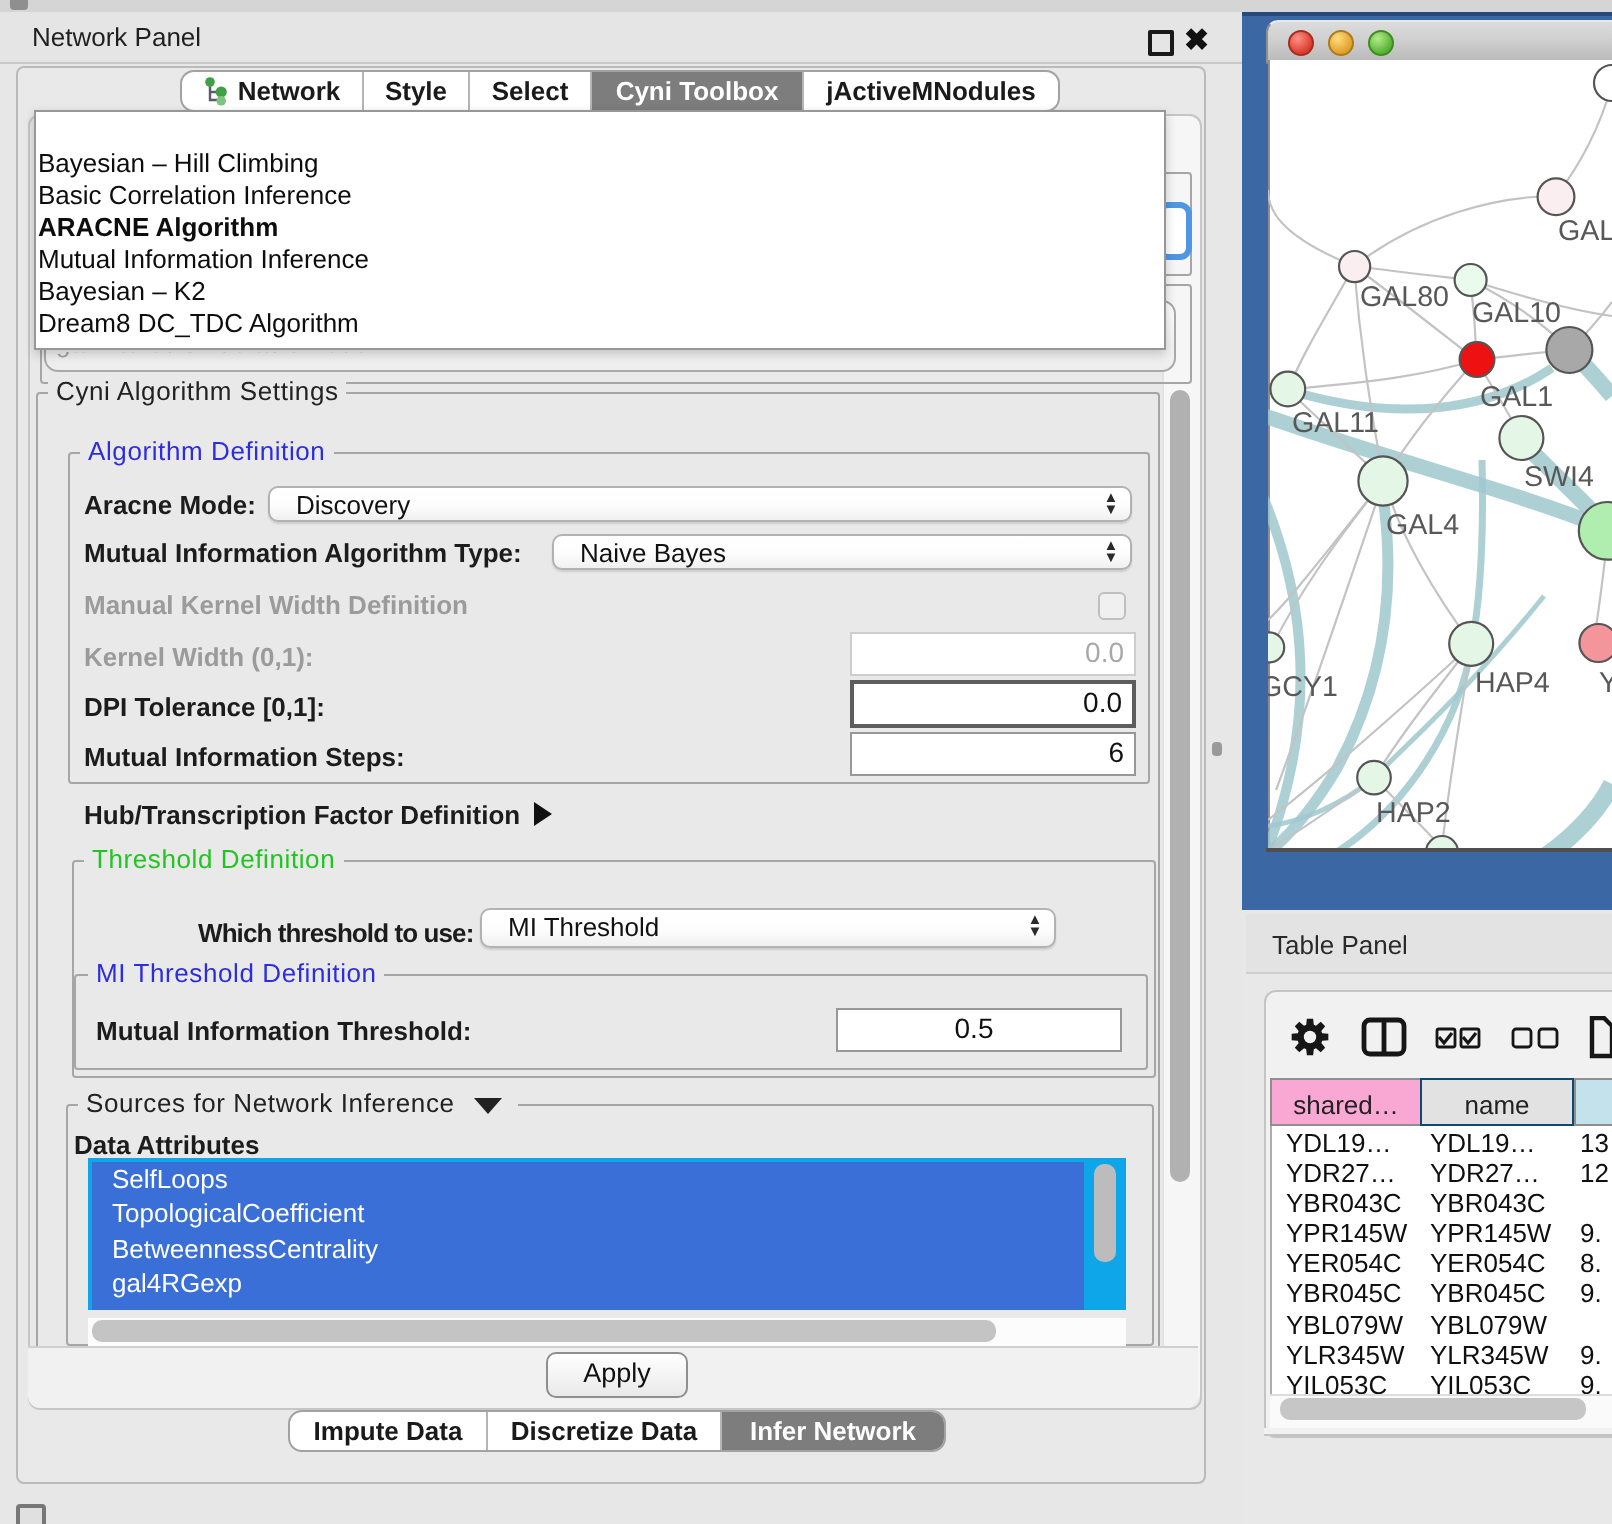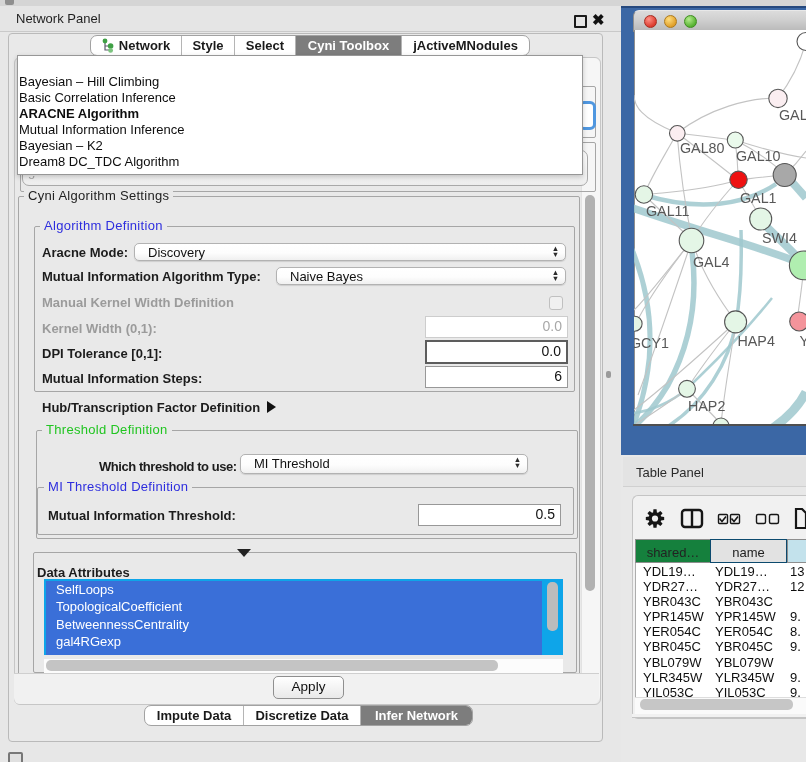--- a/index.html
+++ b/index.html
@@ -96,23 +96,24 @@
 <div class="gtitle" style="left:42px;top:422px;color:#21c521;">Threshold Definition</div>
 <div class="lbl abs" style="left:99px;top:459px;letter-spacing:-0.45px;">Which threshold to use:</div>
 <div class="combo" style="left:240px;top:454px;width:286px;height:18px;">
       <span class="ct">MI Threshold</span>
       <span class="stepper">▲<br>▼</span>
     </div>
 
 <div class="grp" style="left:37px;top:487px;width:535px;height:46px;"></div>
 <div class="gtitle" style="left:44px;top:479px;color:#2d2dde;">MI Threshold Definition</div>
 <div class="lbl abs" style="left:48px;top:508px;">Mutual Information Threshold:</div>
-<div class="tf" style="left:418px;top:504px;width:136px;height:19px;border:1px solid #989898;padding:1px 5px 0 0;">0.5</div>
+<div class="tf" style="left:418px;top:504px;width:136px;height:19px;border:1px solid #989898;padding:1px 5px 0 0;text-align:center;">0.5</div>
 
 <div class="grp" style="left:33px;top:552px;width:542px;height:119px;"></div>
+<div class="gtitle" style="left:39px;top:544px;color:#222;padding-right:32px;">Sources for Network Inference</div>
 <div class="abs" style="left:237px;top:549px;width:0;height:0;border-top:8px solid #222;border-left:7px solid transparent;border-right:7px solid transparent;"></div>
 <div class="lbl abs" style="left:37px;top:565px;">Data Attributes</div>
 
 <div class="abs" style="left:44px;top:579px;width:519px;height:76px;background:#0ea5e9;overflow:hidden;">
 <div class="abs" style="left:2px;top:2px;width:486px;height:74px;background:#3a6fd8;color:#fff;font-size:13px;line-height:17.4px;padding-left:10px;">SelfLoops<br>TopologicalCoefficient<br>BetweennessCentrality<br>gal4RGexp</div>
 <div class="abs" style="left:503px;top:3px;width:11px;height:49px;background:#bcbcbc;border-radius:5px;"></div>
 </div>
 <div class="abs" style="left:44px;top:659px;width:519px;height:14px;background:#fcfcfc;">
 <div class="abs" style="left:2px;top:1px;width:452px;height:11px;background:#c4c4c4;border-radius:5px;"></div>
 </div>
@@ -230,21 +231,21 @@
 <rect x="86.5" y="6.5" width="9" height="9" rx="1"></rect>
 <rect x="112.5" y="6.5" width="9" height="9" rx="1.5"></rect>
 <rect x="125.5" y="6.5" width="9" height="9" rx="1.5"></rect>
 </g>
 <path d="M75.5,10.5 l2.5,3 4,-5" stroke="#161616" stroke-width="1.6" fill="none"></path>
 <path d="M87.5,10.5 l2.5,3 4,-5" stroke="#161616" stroke-width="1.6" fill="none"></path>
 <path d="M152,1 h6 l4,4 v15 h-10 z" fill="none" stroke="#161616" stroke-width="2.2"></path>
 </svg>
 
 <div class="abs" style="left:635px;top:539px;width:171px;height:160px;background:#fff;border-left:1px solid #adadad;"></div>
-<div class="abs" style="left:635px;top:539px;width:75px;height:24px;background:#15803d;border:1px solid #8e8e8e;border-right:none;text-align:center;font-size:13px;color:#222;padding-top:5px;box-sizing:border-box;">shared…</div>
+<div class="abs" style="left:635px;top:539px;width:75px;height:24px;background:#f9a8d4;border:1px solid #8e8e8e;border-right:none;text-align:center;font-size:13px;color:#222;padding-top:5px;box-sizing:border-box;">shared…</div>
 <div class="abs" style="left:710px;top:539px;width:77px;height:24px;background:#e2e2e2;border:1px solid #0c4a6e;text-align:center;font-size:13px;color:#222;padding-top:5px;box-sizing:border-box;">name</div>
 <div class="abs" style="left:787px;top:539px;width:19px;height:24px;background:#c3e2ec;border:1px solid #8e8e8e;border-right:none;font-size:13px;color:#222;padding-top:5px;box-sizing:border-box;"></div>
 
 <div class="abs" style="left:643px;top:564px;font-size:13px;color:#0f0f0f;line-height:15.1px;white-space:nowrap;">YDL19…<br>YDR27…<br>YBR043C<br>YPR145W<br>YER054C<br>YBR045C<br>YBL079W<br>YLR345W<br>YIL053C</div>
 <div class="abs" style="left:715px;top:564px;font-size:13px;color:#0f0f0f;line-height:15.1px;white-space:nowrap;">YDL19…<br>YDR27…<br>YBR043C<br>YPR145W<br>YER054C<br>YBR045C<br>YBL079W<br>YLR345W<br>YIL053C</div>
 <div class="abs" style="left:790px;top:564px;font-size:13px;color:#0f0f0f;line-height:15.1px;white-space:nowrap;">13<br>12<br>&nbsp;<br>9.<br>8.<br>9.<br>&nbsp;<br>9.<br>9.</div>
 
 <div class="abs" style="left:635px;top:697px;width:171px;height:16px;background:#fafafa;border-top:1px solid #ddd;"></div>
 <div class="abs" style="left:640px;top:699px;width:153px;height:11px;background:#c6c6c6;border-radius:5px;"></div>
 <div class="abs" style="left:632px;top:714px;width:174px;height:3px;background:#f1f1f1;border-bottom:1px solid #c4c4c4;"></div>

